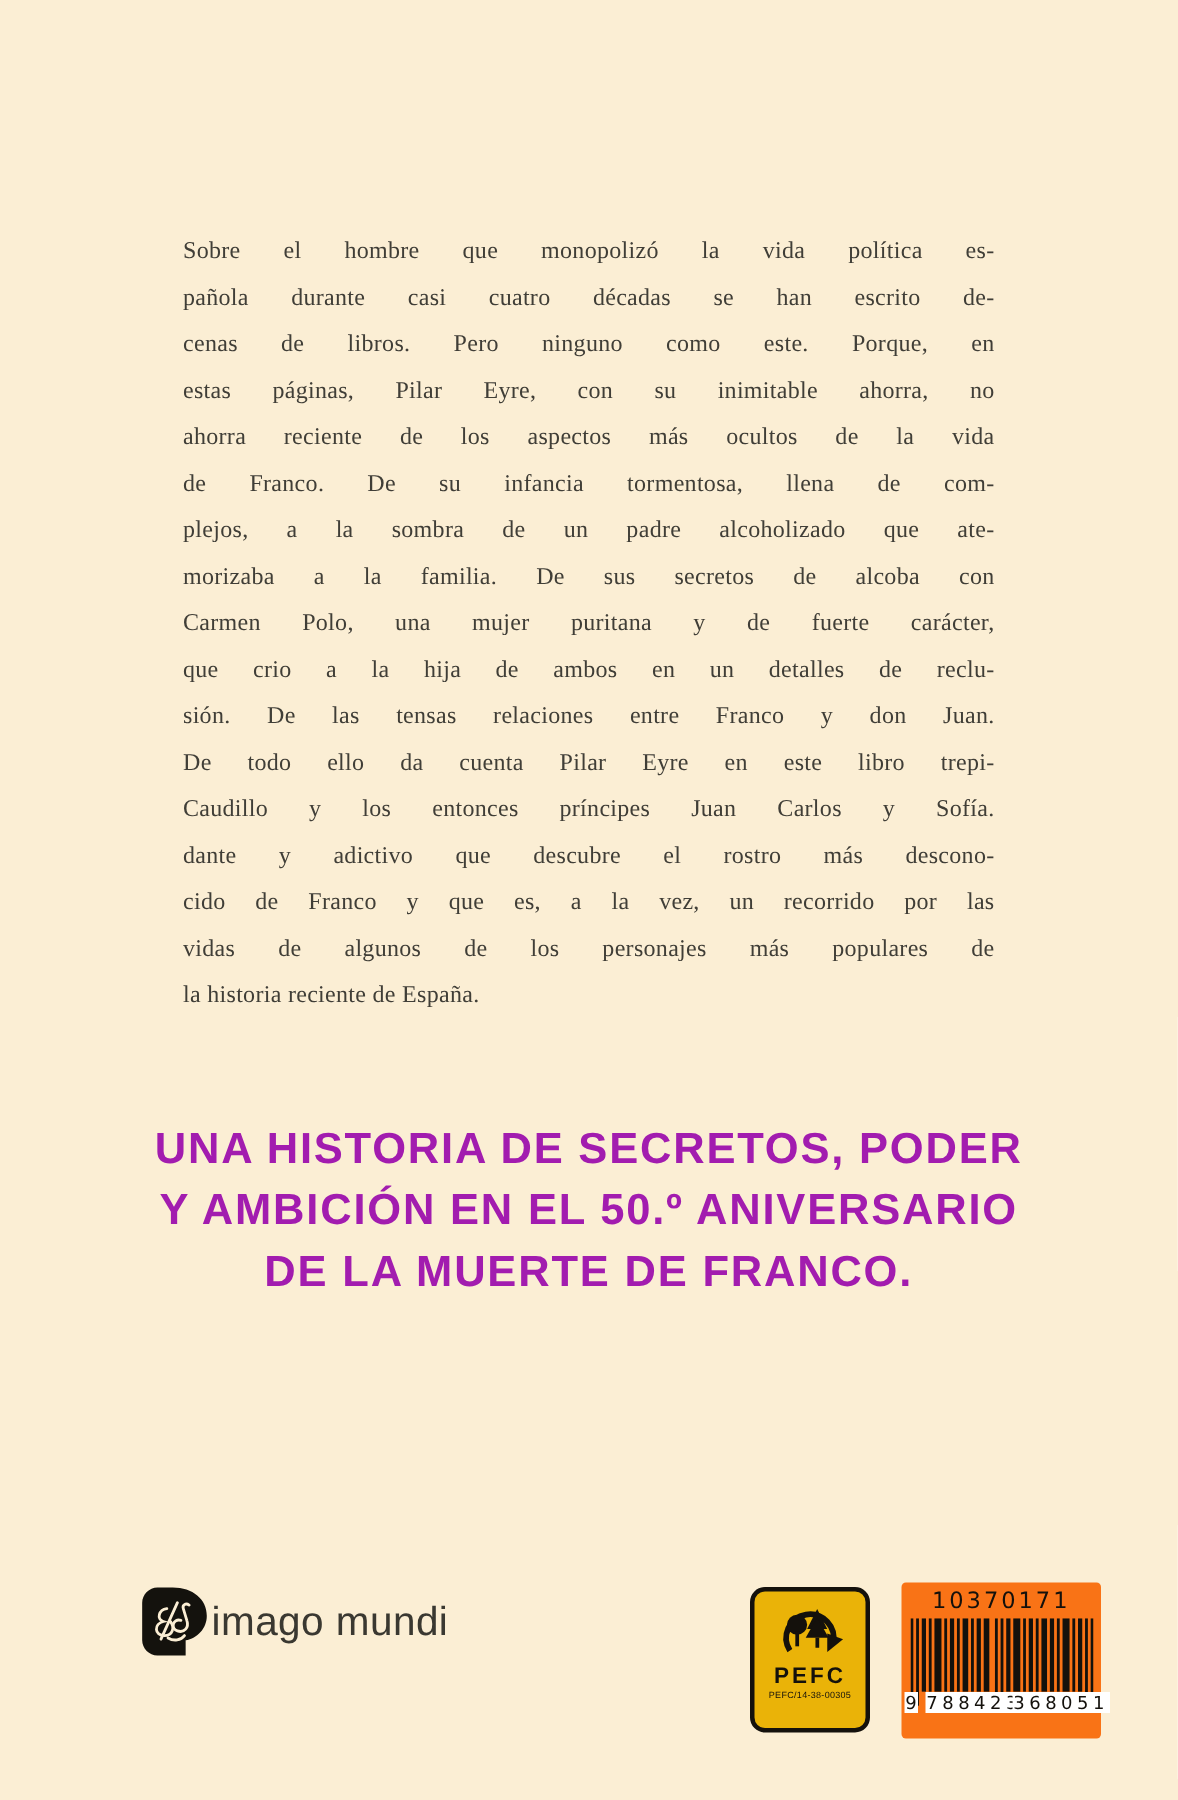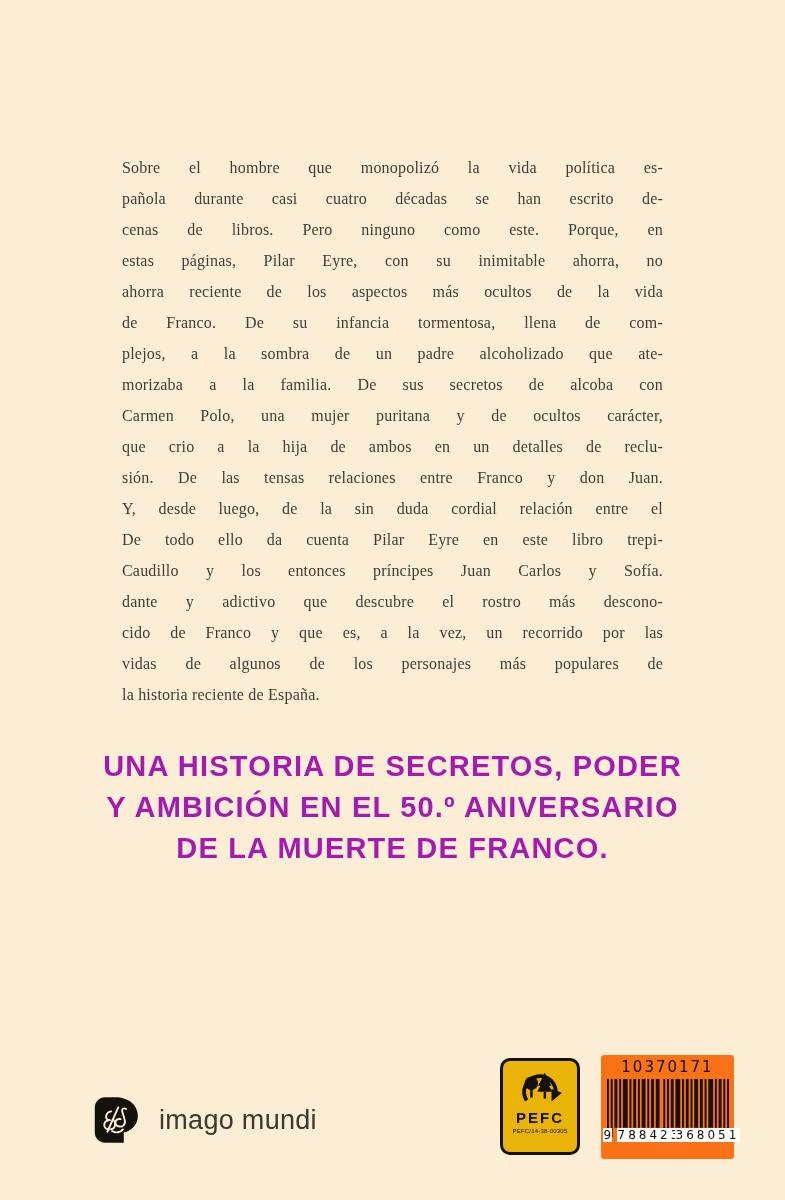--- a/index.html
+++ b/index.html
@@ -36,22 +36,22 @@
     color:#a21caf;
     font-family:"Liberation Sans", sans-serif;
     font-weight:600;
     font-size:29px;
     line-height:41px;
     letter-spacing:1.2px;
   }
   
   .publisher{
     position:absolute;
-    left:94px;top:1091px;
-    display:flex;align-items:center;gap:18px;
+    left:94px;top:1052px;
+    display:flex;align-items:center;
   }
   .publisher-logo{width:47px;height:58px;display:block;}
   .publisher-name{
     font-family:"Liberation Sans", sans-serif;
     font-size:27px;
     color:#3a3831;
     letter-spacing:0.3px;
   }
   .pefc{
     position:absolute;
@@ -116,24 +116,23 @@
 
   <div class="blurb">
     <div class="blurb-line">Sobre el hombre que monopolizó la vida política es-</div>
     <div class="blurb-line">pañola durante casi cuatro décadas se han escrito de-</div>
     <div class="blurb-line">cenas de libros. Pero ninguno como este. Porque, en</div>
     <div class="blurb-line">estas páginas, Pilar Eyre, con su inimitable ahorra, no</div>
     <div class="blurb-line">ahorra reciente de los aspectos más ocultos de la vida</div>
     <div class="blurb-line">de Franco. De su infancia tormentosa, llena de com-</div>
     <div class="blurb-line">plejos, a la sombra de un padre alcoholizado que ate-</div>
     <div class="blurb-line">morizaba a la familia. De sus secretos de alcoba con</div>
-    <div class="blurb-line">Carmen Polo, una mujer puritana y de ocultos carácter,</div>
+    <div class="blurb-line">Carmen Polo, una mujer puritana y de fuerte carácter,</div>
     <div class="blurb-line">que crio a la hija de ambos en un detalles de reclu-</div>
     <div class="blurb-line">sión. De las tensas relaciones entre Franco y don Juan.</div>
-    <div class="blurb-line">Y, desde luego, de la sin duda cordial relación entre el</div>
     <div class="blurb-line">De todo ello da cuenta Pilar Eyre en este libro trepi-</div>
     <div class="blurb-line">Caudillo y los entonces príncipes Juan Carlos y Sofía.</div>
     <div class="blurb-line">dante y adictivo que descubre el rostro más descono-</div>
     <div class="blurb-line">cido de Franco y que es, a la vez, un recorrido por las</div>
     <div class="blurb-line">vidas de algunos de los personajes más populares de</div>
     <div class="blurb-line last">la historia reciente de España.</div>
   </div>
 
   <div class="headline">
     <div>UNA HISTORIA DE SECRETOS, PODER</div>

